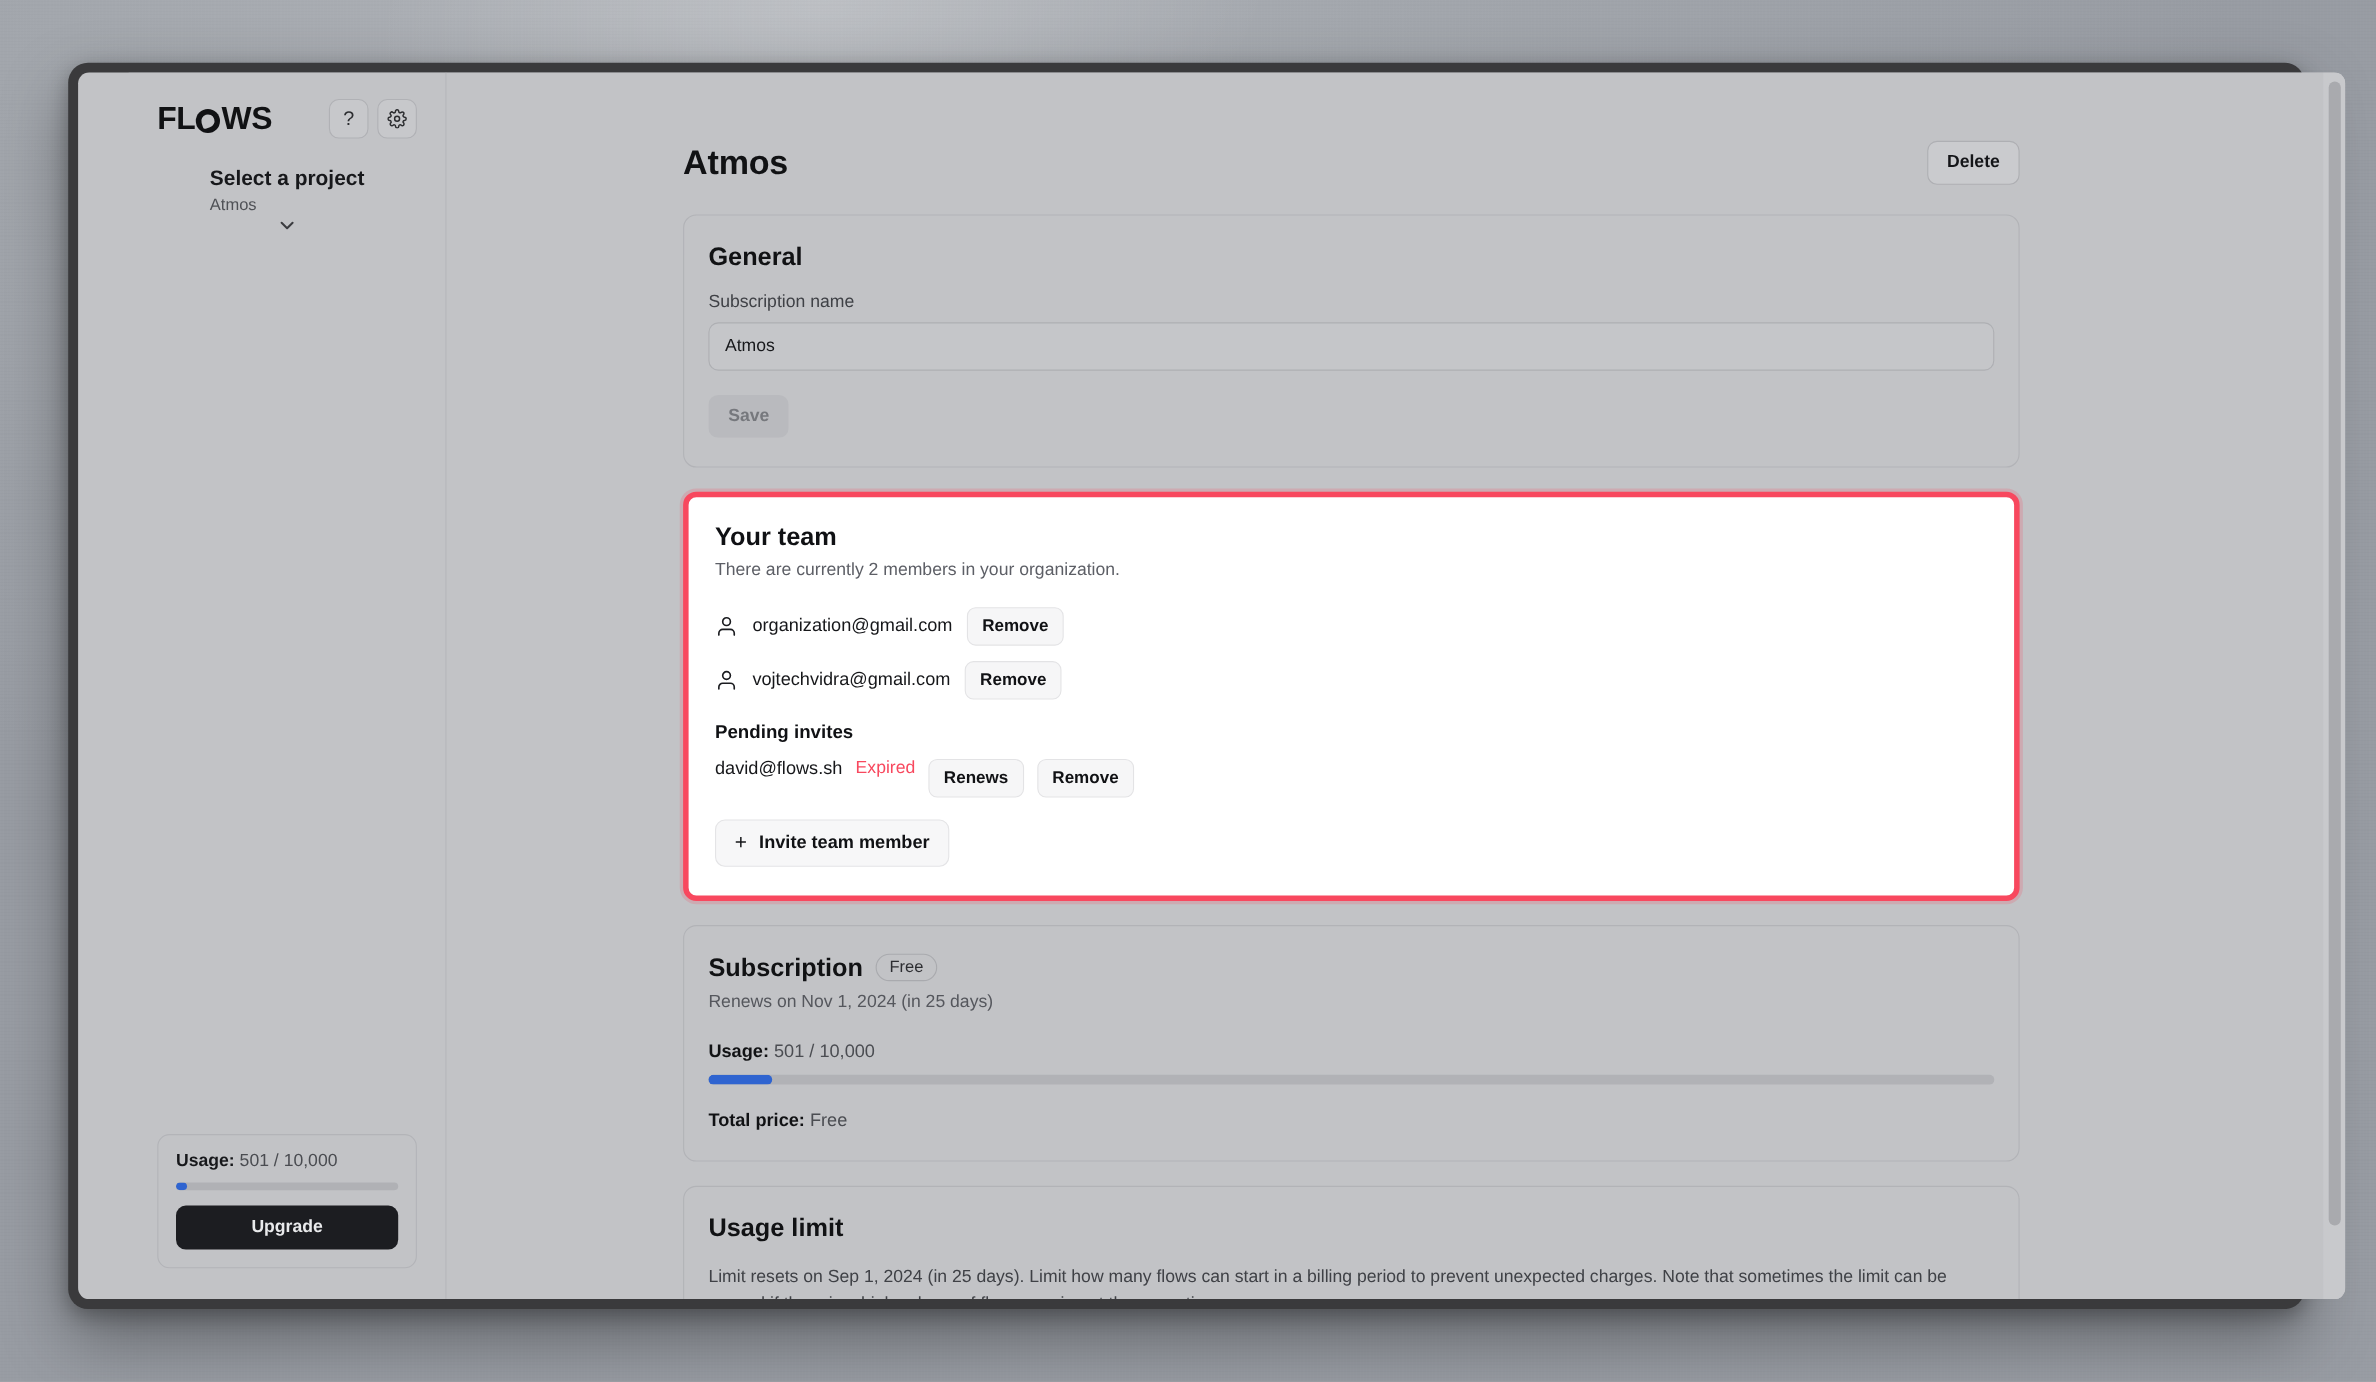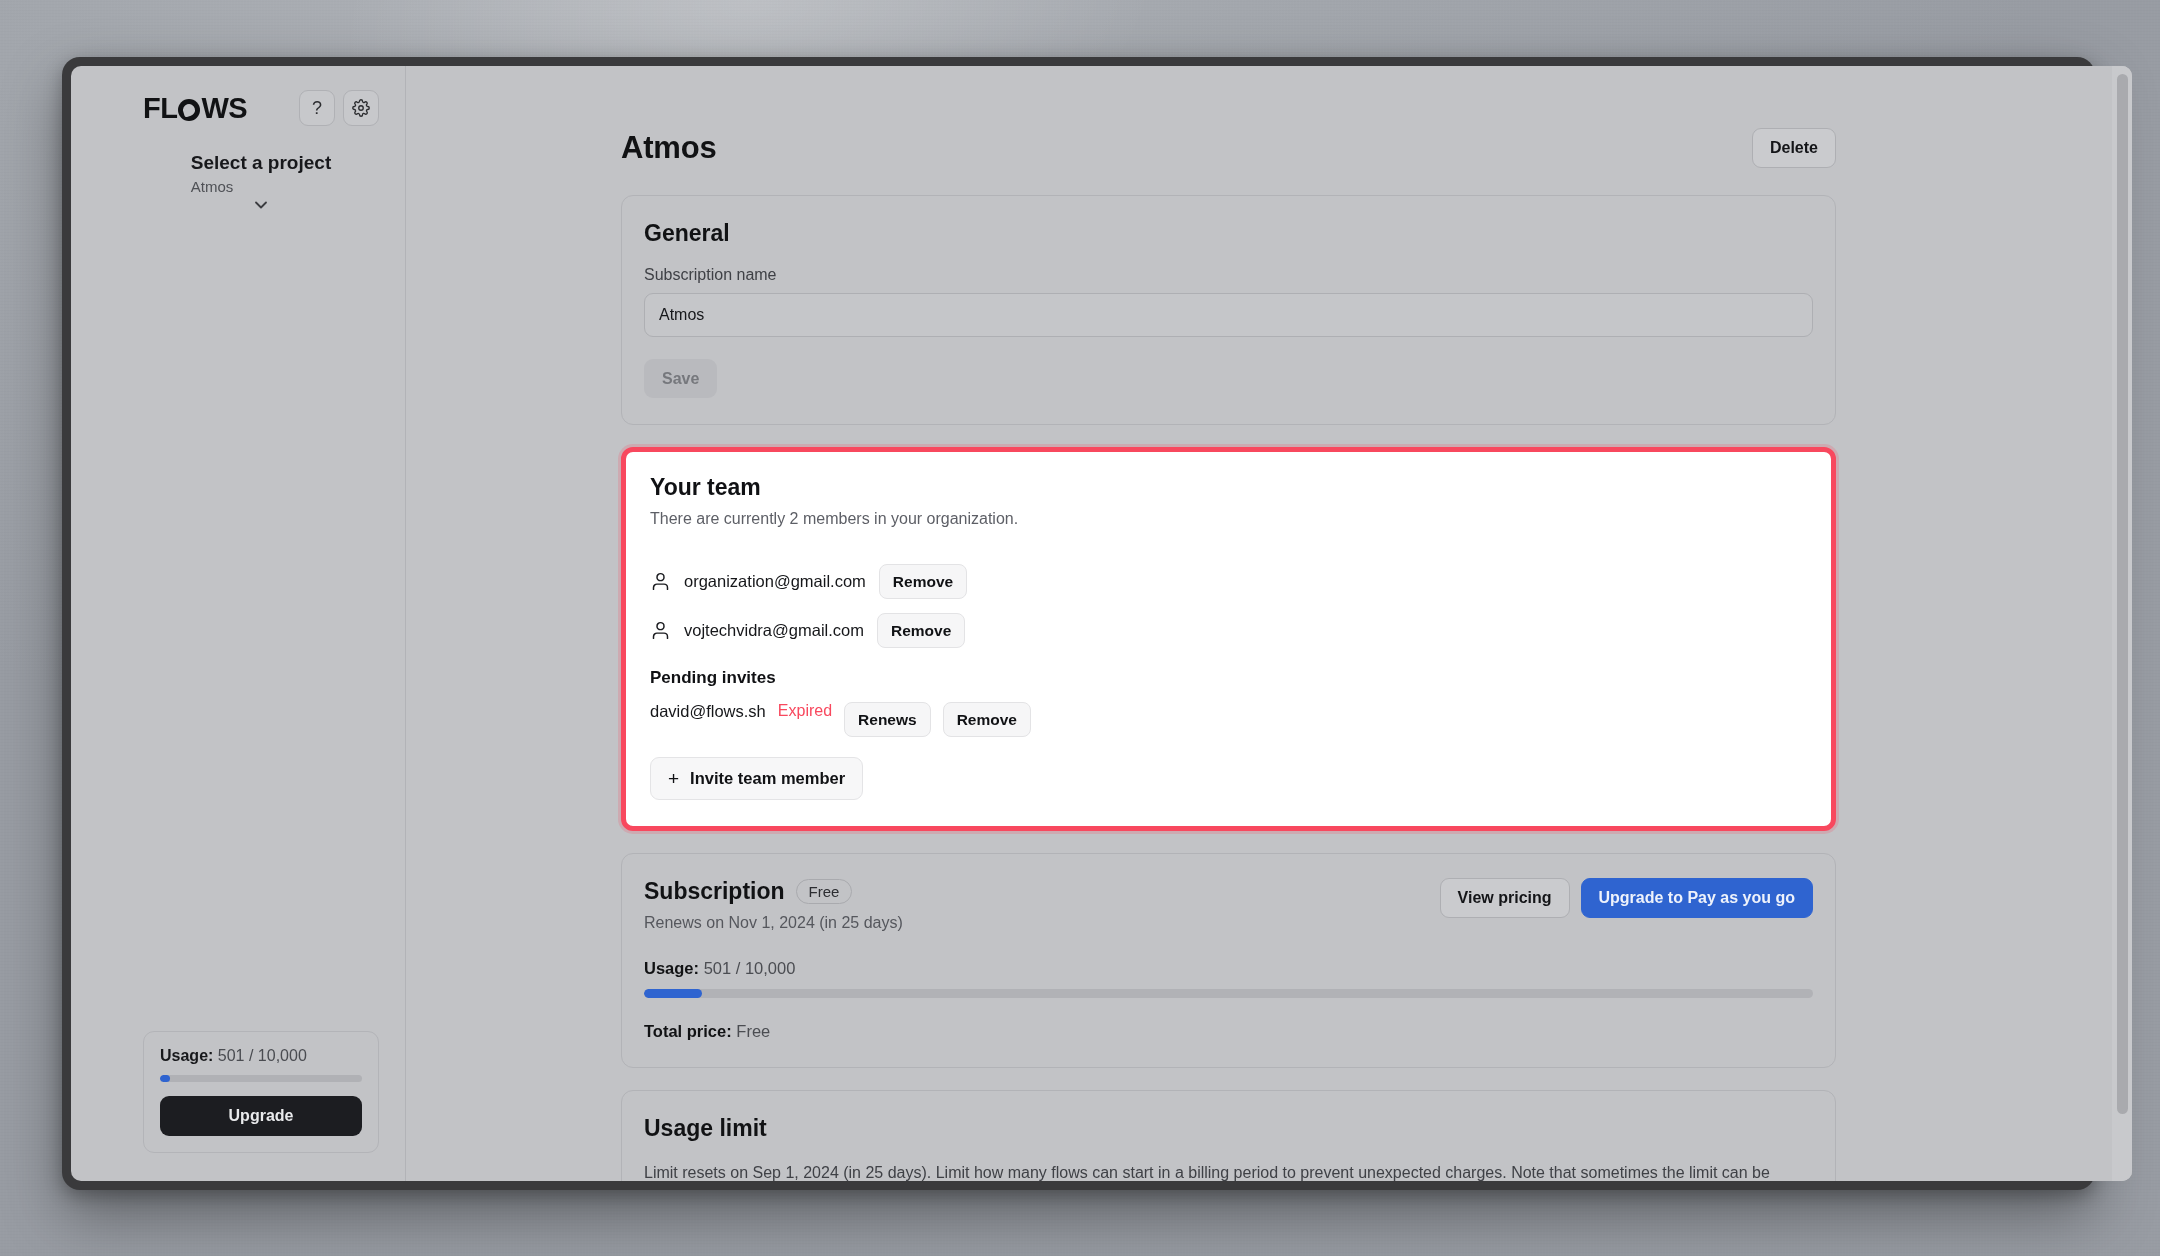--- a/index.html
+++ b/index.html
@@ -291,21 +291,21 @@
   }
   .team-title {
     font-size: 23px;
     font-weight: 700;
     color: #101114;
     margin-bottom: 9px;
   }
   .team-sub {
     font-size: 16px;
     color: #5d5f66;
-    margin-bottom: 36px;
+    margin-bottom: 24px;
   }
   .member-row {
     display: flex;
     align-items: center;
     gap: 13px;
     margin-bottom: 14px;
   }
   .member-email {
     font-size: 16.5px;
     color: #16171a;
@@ -548,24 +548,20 @@
 
           <div class="card">
             <div class="sub-head">
               <div>
                 <div class="sub-title-row">
                   <span class="card-title" style="margin-bottom:0">Subscription</span>
                   <span class="plan-pill">Free</span>
                 </div>
                 <div class="sub-renews">Renews on Nov 1, 2024 (in 25 days)</div>
               </div>
-              <div class="sub-actions">
-                <button class="btn btn-light">View pricing</button>
-                <button class="btn btn-blue" style="background: rgb(47, 100, 208); border-color: rgb(47, 100, 208);">Upgrade to Pay as you go</button>
-              </div>
             </div>
 
             <div class="usage-head">
               <b>Usage:</b>
               <span>501 / 10,000</span>
             </div>
             <div class="progress">
               <div class="progress-fill" id="sub-bar" style="width: 5%; background: rgb(47, 100, 208);"></div>
             </div>
 

